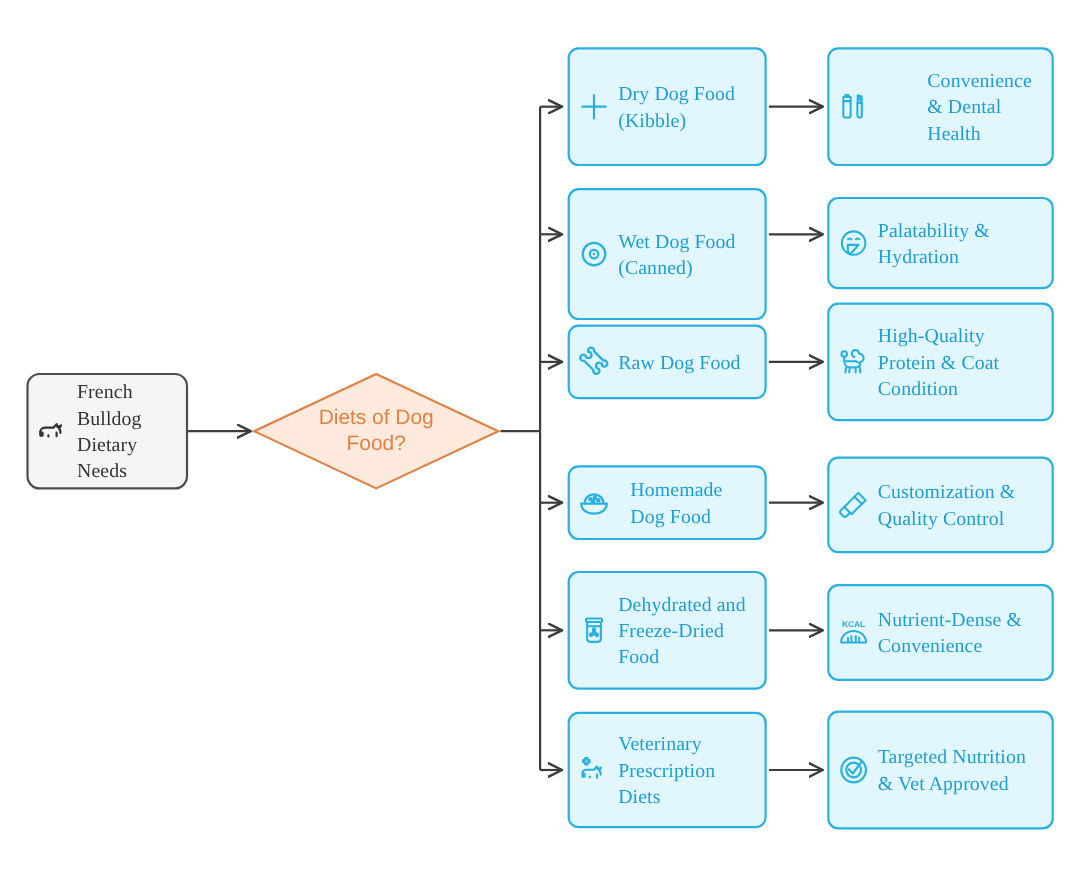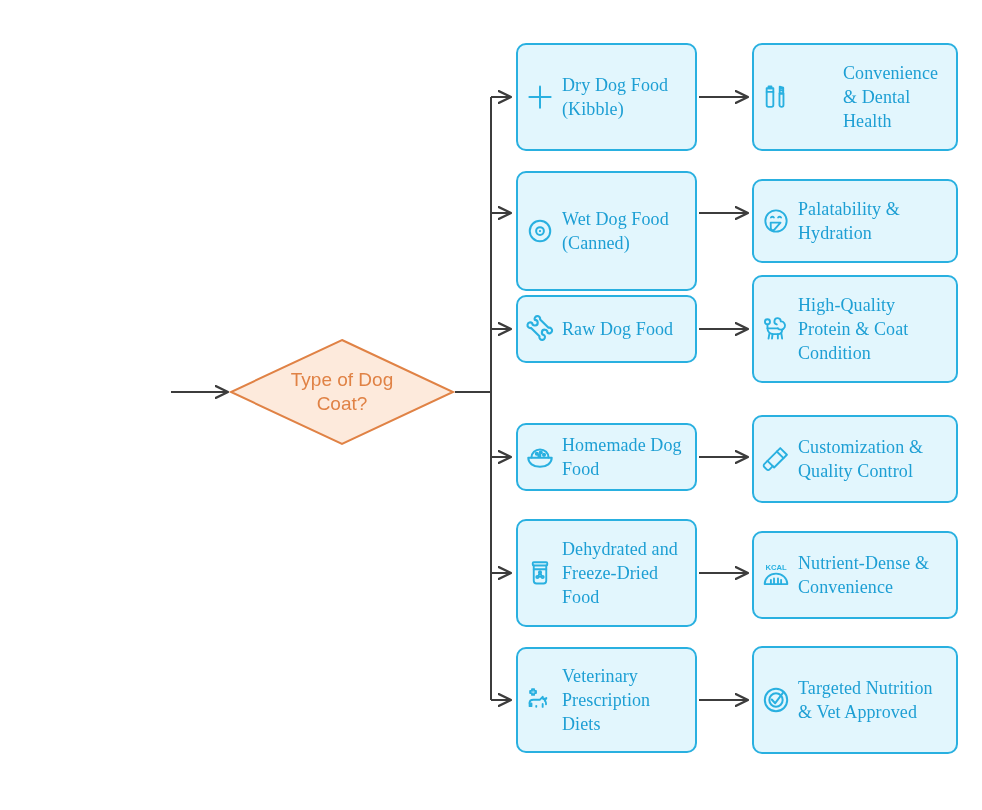--- a/index.html
+++ b/index.html
@@ -144,26 +144,38 @@
       <path d="M 699 457 L 748 457" fill="none" stroke="#3c3c3c" stroke-width="2" marker-end="url(#arrow)"></path>
     </g>
     <g>
       <path d="M 699 573 L 748 573" fill="none" stroke="#3c3c3c" stroke-width="2" marker-end="url(#arrow)"></path>
     </g>
     <g>
       <path d="M 699 700 L 748 700" fill="none" stroke="#3c3c3c" stroke-width="2" marker-end="url(#arrow)"></path>
     </g>
   </svg>
 
+  <div class="node start" style="left:24px; top:339px; width:147px; height:106px;">
+    <span class="icon-slot">
+      <svg width="32" height="32" viewBox="0 0 24 24" fill="none" stroke="#333333" stroke-width="1.5" stroke-linecap="round" stroke-linejoin="round">
+        <path d="M3.5 12.5 C3.5 10.8 5 9.6 7 9.6 L12.4 9.6 L14.6 7.2 L15.2 9.1 L17.6 8.1 L16.3 10.4 C16.9 10.9 17.2 11.6 17.2 12.4 L17.2 13.2"></path>
+        <path d="M3.5 12.5 L3.5 15 L5 15 L5 12.9"></path>
+        <path d="M9 14.9 L9 15.6"></path>
+        <path d="M14.6 13 L14.6 15.4"></path>
+        <path d="M15.4 9.3 L15.8 9.3"></path>
+      </svg>
+    </span>
+    <span class="node-label">French Bulldog Dietary Needs</span>
+  </div>
 
   <div class="decision" style="left:228px; top:337px; width:228px; height:110px;">
     <svg width="228" height="110" viewBox="0 0 228 110">
       <polygon points="114,3 225,55 114,107 3,55" fill="#fdeadc" stroke="#e08245" stroke-width="2"></polygon>
     </svg>
-    <span class="decision-label">Type of Dog Coat?</span>
+    <span class="decision-label">Diets of Dog Food?</span>
   </div>
 
   <div class="node blue" style="left:516px; top:43px; width:181px; height:108px;">
     <span class="icon-slot">
       <svg width="30" height="30" viewBox="0 0 24 24" fill="none" stroke="#29b0e0" stroke-width="1.6" stroke-linecap="round">
         <path d="M12 3.5 L12 20.5"></path>
         <path d="M3.5 12 L20.5 12"></path>
       </svg>
     </span>
     <span class="node-label">Dry Dog Food (Kibble)</span>
@@ -182,21 +194,21 @@
 
   <div class="node blue" style="left:516px; top:295px; width:181px; height:68px;">
     <span class="icon-slot">
       <svg width="32" height="32" viewBox="0 0 24 24" fill="none" stroke="#29b0e0" stroke-width="1.6" stroke-linejoin="round">
         <path d="M8.1 5.2 A2.1 2.1 0 1 1 6.1 7.6 A2.1 2.1 0 1 0 5.3 11.2 L11.6 17.5 A2.1 2.1 0 1 0 15.2 16.7 A2.1 2.1 0 1 1 17.6 14.7 A2.1 2.1 0 1 0 18.4 11.1 L12.1 4.8 A2.1 2.1 0 1 0 8.1 5.2 Z"></path>
       </svg>
     </span>
     <span class="node-label">Raw Dog Food</span>
   </div>
 
-  <div class="node blue" style="left:516px; top:423px; width:181px; height:68px;">
+  <div class="node blue" style="left:516px; top:423px; width:181px; height:68px;gap:11px;">
     <span class="icon-slot">
       <svg width="32" height="32" viewBox="0 0 24 24" fill="none" stroke="#29b0e0" stroke-width="1.5" stroke-linecap="round" stroke-linejoin="round">
         <path d="M3.2 12.6 L20.8 12.6 C20.8 16.6 17 19.4 12 19.4 C7 19.4 3.2 16.6 3.2 12.6 Z"></path>
         <path d="M5.6 12.4 C5.6 8.9 8.4 6.3 12 6.3 C15.6 6.3 18.4 8.9 18.4 12.4"></path>
         <circle cx="9.6" cy="9.6" r="0.8"></circle>
         <circle cx="12.6" cy="8.6" r="0.8"></circle>
         <circle cx="15" cy="10.4" r="0.8"></circle>
         <circle cx="11.5" cy="11" r="0.8"></circle>
       </svg>
     </span>

